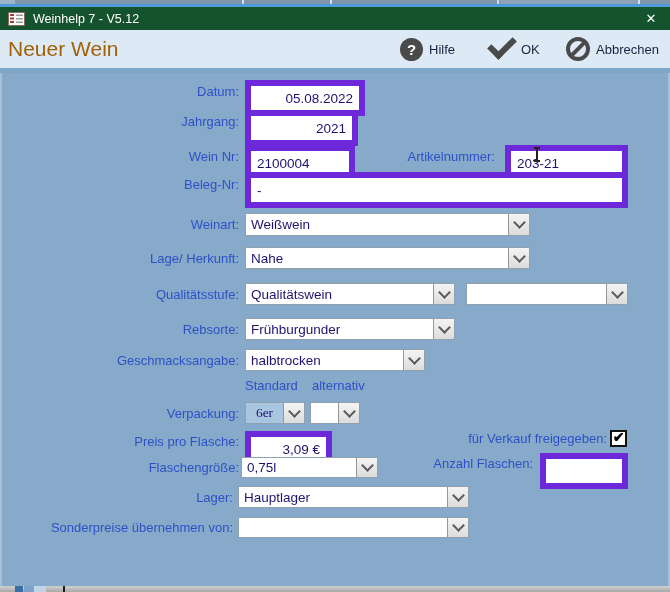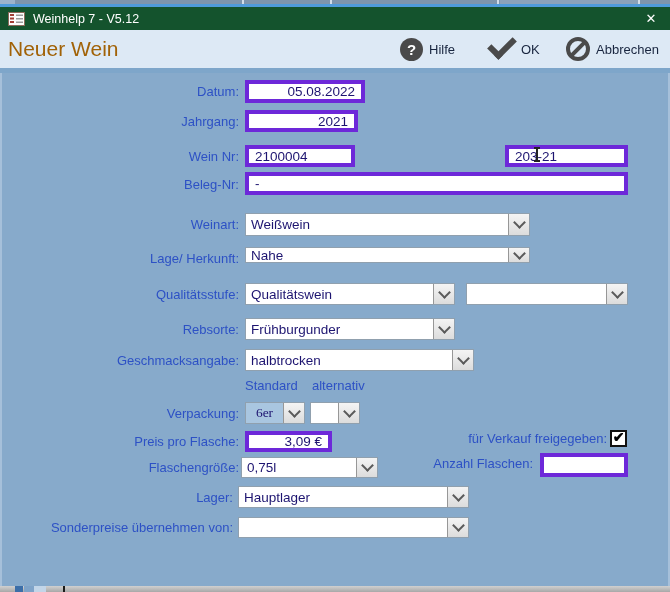--- a/index.html
+++ b/index.html
@@ -35,22 +35,22 @@
                       background:#4a4a4a;transform:rotate(45deg);}
   .hdr-divider{position:absolute;left:0;top:68px;width:670px;height:5px;background:#7ea6ca;}
 
   
   .main{position:absolute;left:0;top:73px;width:670px;height:513px;background:#87aacb;
         border-left:2px solid #a6c0da;border-right:2px solid #a6c0da;box-sizing:border-box;}
 
   .lbl{position:absolute;text-align:right;color:#2d51c5;font-size:13px;white-space:nowrap;}
   .plain-lbl{position:absolute;color:#2d51c5;font-size:13px;white-space:nowrap;}
 
-  .inp{position:absolute;background:#fff;border:4px solid #6d28d9;box-sizing:border-box;
-       display:flex;align-items:center;padding:4px 6px;font-size:13.5px;color:#1d1470;}
+  .inp{position:absolute;background:#fff;border:6px solid #6d28d9;box-sizing:border-box;
+       display:flex;align-items:center;padding:12px 6px;font-size:13.5px;color:#1d1470;}
   .inp.right{justify-content:flex-end;}
 
   .combo{position:absolute;display:flex;background:#fff;border:1px solid #90a0ae;box-sizing:border-box;}
   .cfield{flex:1;display:flex;align-items:center;padding:0 5px;font-size:13.5px;color:#1d1470;
           overflow:hidden;white-space:nowrap;text-align:center;}
   .cfield.center{justify-content:center;}
   .cfield.tint{background:#a9c6e0;font-family:Liberation Serif, serif;}
   .cbtn{width:20px;border-left:1px solid #979797;background:linear-gradient(#f4f4f4,#dcdcdc);
         display:flex;align-items:center;justify-content:center;cursor:pointer;flex:0 0 20px;}
   .chev{width:7px;height:7px;border-right:2px solid #5a5a5a;border-bottom:2px solid #5a5a5a;
@@ -129,36 +129,37 @@
   <div class="main"></div>
 
   <div class="lbl" style="left:0;top:84px;width:239px">Datum:</div>
   <div class="inp right" style="left:245px;top:80px;width:120px;height:23px">05.08.2022</div>
 
   <div class="lbl" style="left:0;top:114px;width:239px">Jahrgang:</div>
   <div class="inp right" style="left:245px;top:110px;width:113px;height:22px">2021</div>
 
   <div class="lbl" style="left:0;top:149px;width:239px">Wein Nr:</div>
   <div class="inp" style="left:245px;top:145px;width:110px;height:22px">2100004</div>
+  <div class="lbl" style="left:340px;top:149px;width:155px">Artikelnummer:</div>
   <div class="inp" style="left:505px;top:145px;width:123px;height:22px">203-21</div>
   <div class="ibeam"></div>
 
   <div class="lbl" style="left:0;top:177px;width:239px">Beleg-Nr:</div>
   <div class="inp" style="left:245px;top:172px;width:383px;height:23px">-</div>
 
   <div class="lbl" style="left:0;top:217px;width:239px">Weinart:</div>
   <div class="combo" style="left:245px;top:213px;width:285px;height:23px">
     <div class="cfield">Weißwein</div>
     <div class="cbtn">
         <span class="chev"></span>
       </div>
   </div>
 
   <div class="lbl" style="left:0;top:251px;width:239px">Lage/ Herkunft:</div>
-  <div class="combo" style="left:245px;top:247px;width:285px;height:16px">
+  <div class="combo" style="left:245px;top:247px;width:285px;height:22px">
     <div class="cfield">Nahe</div>
     <div class="cbtn">
         <span class="chev"></span>
       </div>
   </div>
 
   <div class="lbl" style="left:0;top:287px;width:239px">Qualitätsstufe:</div>
   <div class="combo" style="left:245px;top:283px;width:210px;height:22px">
     <div class="cfield">Qualitätswein</div>
     <div class="cbtn">
@@ -174,21 +175,21 @@
 
   <div class="lbl" style="left:0;top:322px;width:239px">Rebsorte:</div>
   <div class="combo" style="left:245px;top:318px;width:210px;height:22px">
     <div class="cfield">Frühburgunder</div>
     <div class="cbtn">
         <span class="chev"></span>
       </div>
   </div>
 
   <div class="lbl" style="left:0;top:353px;width:239px">Geschmacksangabe:</div>
-  <div class="combo" style="left:245px;top:349px;width:229px;height:22px">
+  <div class="combo" style="left:245px;top:349px;width:180px;height:22px">
     <div class="cfield">halbtrocken</div>
     <div class="cbtn">
         <span class="chev"></span>
       </div>
   </div>
 
   <div class="plain-lbl" style="left:245px;top:378px">Standard</div>
   <div class="plain-lbl" style="left:312px;top:378px">alternativ</div>
 
   <div class="lbl" style="left:0;top:406px;width:239px">Verpackung:</div>

